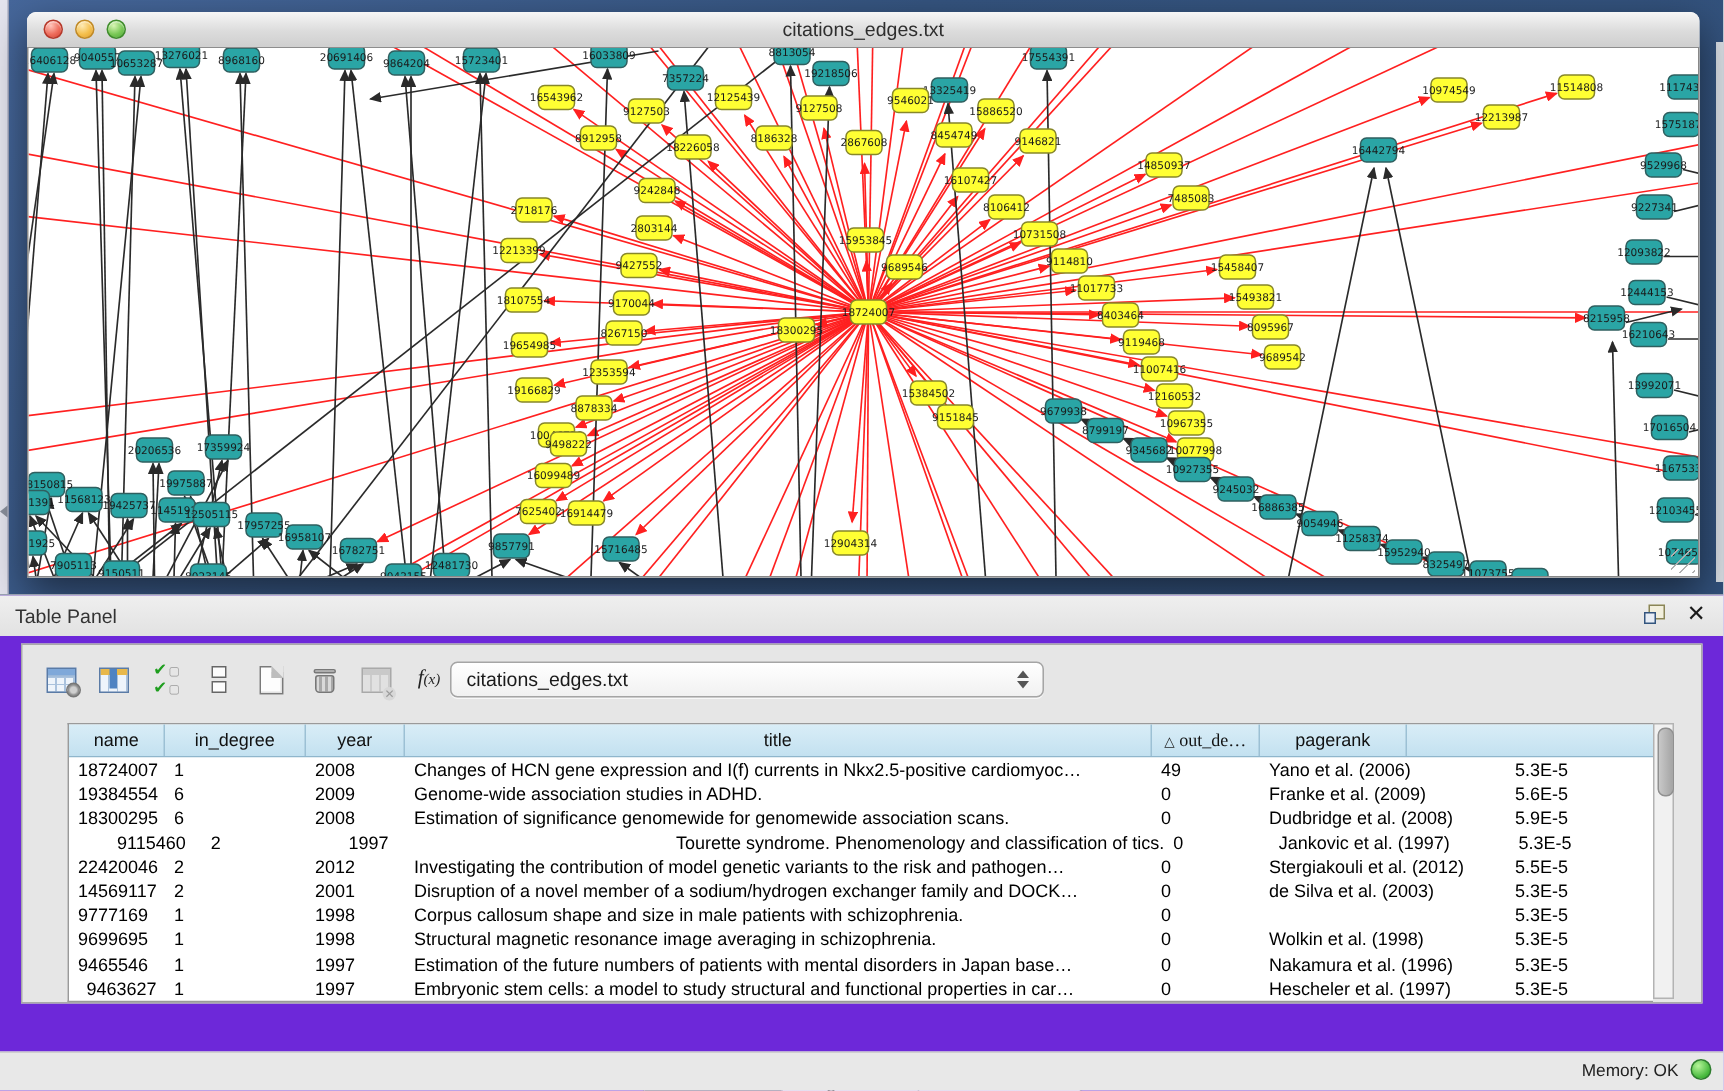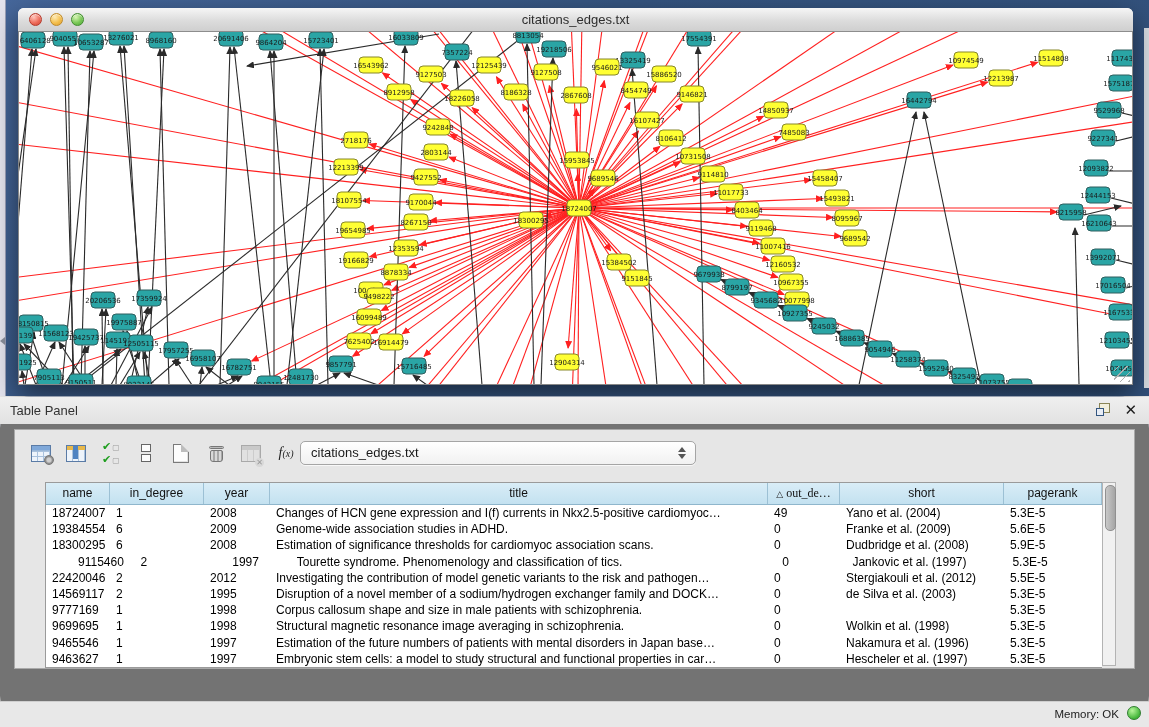--- a/index.html
+++ b/index.html
@@ -22,21 +22,21 @@
   .light.red{background:radial-gradient(circle at 35% 28%,#ffc5bb,#ee6d5c 55%,#cf4030);border:1px solid #b5382a;box-sizing:border-box;}
   .light.yellow{background:radial-gradient(circle at 35% 28%,#fdeab5,#f4bf4c 55%,#dd9c2e);border:1px solid #c08a27;box-sizing:border-box;}
   .light.green{background:radial-gradient(circle at 35% 28%,#d8f5b4,#79c856 55%,#4ea538);border:1px solid #3f8c2c;box-sizing:border-box;}
 
   .net-canvas{position:relative;width:1113px;height:352px;margin:0 auto;background:#fff;overflow:hidden;
               border-left:1px solid #888;border-right:1px solid #888;border-bottom:1px solid #888;box-sizing:content-box;}
   .resize-grip{position:absolute;right:2px;bottom:2px;width:16px;height:16px;
                background:repeating-linear-gradient(135deg,transparent 0 3px,#b0b0b0 3px 4px,transparent 4px 6px);}
 
   
-  .tpanel{position:absolute;left:0;top:396px;width:1149px;height:331px;background:#737373;border-top:1px solid #97a0b0;border-radius:32px;}
+  .tpanel{position:absolute;left:0;top:396px;width:1149px;height:331px;background:#6d28d9;border-top:1px solid #97a0b0;}
   .tpanel-head{height:27px;position:relative;background:linear-gradient(#efefef,#e2e2e2);}
   .tpanel-title{position:absolute;left:10px;top:0;line-height:27px;font-size:13px;color:#333;}
   .tpanel-btns{position:absolute;right:12px;top:5px;display:flex;gap:14px;align-items:center;}
   .float-icon{width:14px;height:13px;position:relative;}
   .float-icon .sq1{position:absolute;left:3px;top:0;width:9px;height:8px;border:1px solid #8a8557;background:#f2efdd;}
   .float-icon .sq2{position:absolute;left:0;top:5px;width:6px;height:6px;border:1px solid #33557f;background:#e8edf5;}
   .close-x{font-size:15px;font-weight:bold;color:#1a1a1a;line-height:15px;cursor:default;}
 
   .group{position:absolute;left:14px;top:32px;width:1121px;height:240px;border:1px solid #a9a9a9;background:#e6e6e6;box-sizing:border-box;}
 
@@ -854,73 +854,72 @@
       </div>
     </div>
 
     <div class="dtable" id="dtable">
       <div class="thead" id="thead">
           <div class="th" style="width: 64px;">name</div>
           <div class="th" style="width: 94px;">in_degree</div>
           <div class="th" style="width: 66px;">year</div>
           <div class="th" style="width: 498px;">title</div>
           <div class="th" style="width: 72px; font-family: Liberation Serif, serif;"><span class="sort">△</span>out_de…</div>
-          <div class="th" style="width: 164px;">short</div>
           <div class="th" style="width: 98px;">pagerank</div>
         </div>
       <div id="tbody">
           <div class="trow">
             <div class="td" style="width: 64px;">18724007</div>
             <div class="td" style="width: 94px;">1</div>
             <div class="td" style="width: 66px;">2008</div>
             <div class="td" style="width: 498px;">Changes of HCN gene expression and I(f) currents in Nkx2.5-positive cardiomyoc…</div>
             <div class="td" style="width: 72px;">49</div>
-            <div class="td" style="width: 164px;">Yano et al. (2004)</div>
+            <div class="td" style="width: 164px;">Yano et al. (2006)</div>
             <div class="td" style="width: 98px;">5.3E-5</div>
           </div>
           <div class="trow">
             <div class="td" style="width: 64px;">19384554</div>
             <div class="td" style="width: 94px;">6</div>
             <div class="td" style="width: 66px;">2009</div>
             <div class="td" style="width: 498px;">Genome-wide association studies in ADHD.</div>
             <div class="td" style="width: 72px;">0</div>
             <div class="td" style="width: 164px;">Franke et al. (2009)</div>
             <div class="td" style="width: 98px;">5.6E-5</div>
           </div>
           <div class="trow">
             <div class="td" style="width: 64px;">18300295</div>
             <div class="td" style="width: 94px;">6</div>
             <div class="td" style="width: 66px;">2008</div>
-            <div class="td" style="width: 498px;">Estimation of significance thresholds for cardiomyoc association scans.</div>
+            <div class="td" style="width: 498px;">Estimation of significance genomewide for genomewide association scans.</div>
             <div class="td" style="width: 72px;">0</div>
             <div class="td" style="width: 164px;">Dudbridge et al. (2008)</div>
             <div class="td" style="width: 98px;">5.9E-5</div>
           </div>
           <div class="trow">
             <div class="td" style="width: 64px; margin-left: 26px;">9115460</div>
             <div class="td" style="width: 94px;">2</div>
             <div class="td" style="width: 66px;">1997</div>
-            <div class="td" style="width: 498px;">Tourette syndrome. Phenomenology and classification of tics.</div>
+            <div class="td" style="width: 498px; text-align: right;">Tourette syndrome. Phenomenology and classification of tics.</div>
             <div class="td" style="width: 72px;">0</div>
             <div class="td" style="width: 164px;">Jankovic et al. (1997)</div>
             <div class="td" style="width: 98px;">5.3E-5</div>
           </div>
           <div class="trow">
             <div class="td" style="width: 64px;">22420046</div>
             <div class="td" style="width: 94px;">2</div>
             <div class="td" style="width: 66px;">2012</div>
             <div class="td" style="width: 498px;">Investigating the contribution of model genetic variants to the risk and pathogen…</div>
             <div class="td" style="width: 72px;">0</div>
             <div class="td" style="width: 164px;">Stergiakouli et al. (2012)</div>
             <div class="td" style="width: 98px;">5.5E-5</div>
           </div>
           <div class="trow">
             <div class="td" style="width: 64px;">14569117</div>
             <div class="td" style="width: 94px;">2</div>
-            <div class="td" style="width: 66px;">1995</div>
+            <div class="td" style="width: 66px;">2001</div>
             <div class="td" style="width: 498px;">Disruption of a novel member of a sodium/hydrogen exchanger family and DOCK…</div>
             <div class="td" style="width: 72px;">0</div>
             <div class="td" style="width: 164px;">de Silva et al. (2003)</div>
             <div class="td" style="width: 98px;">5.3E-5</div>
           </div>
           <div class="trow">
             <div class="td" style="width: 64px;">9777169</div>
             <div class="td" style="width: 94px;">1</div>
             <div class="td" style="width: 66px;">1998</div>
             <div class="td" style="width: 498px;">Corpus callosum shape and size in male patients with schizophrenia.</div>
@@ -940,21 +939,21 @@
           <div class="trow">
             <div class="td" style="width: 64px;">9465546</div>
             <div class="td" style="width: 94px;">1</div>
             <div class="td" style="width: 66px;">1997</div>
             <div class="td" style="width: 498px;">Estimation of the future numbers of patients with mental disorders in Japan base…</div>
             <div class="td" style="width: 72px;">0</div>
             <div class="td" style="width: 164px;">Nakamura et al. (1996)</div>
             <div class="td" style="width: 98px;">5.3E-5</div>
           </div>
           <div class="trow">
-            <div class="td" style="width: 64px;">9463627</div>
+            <div class="td" style="width: 64px; text-align: center;">9463627</div>
             <div class="td" style="width: 94px;">1</div>
             <div class="td" style="width: 66px;">1997</div>
             <div class="td" style="width: 498px;">Embryonic stem cells: a model to study structural and functional properties in car…</div>
             <div class="td" style="width: 72px;">0</div>
             <div class="td" style="width: 164px;">Hescheler et al. (1997)</div>
             <div class="td" style="width: 98px;">5.3E-5</div>
           </div>
         </div>
     </div>
     <div class="vscroll">

